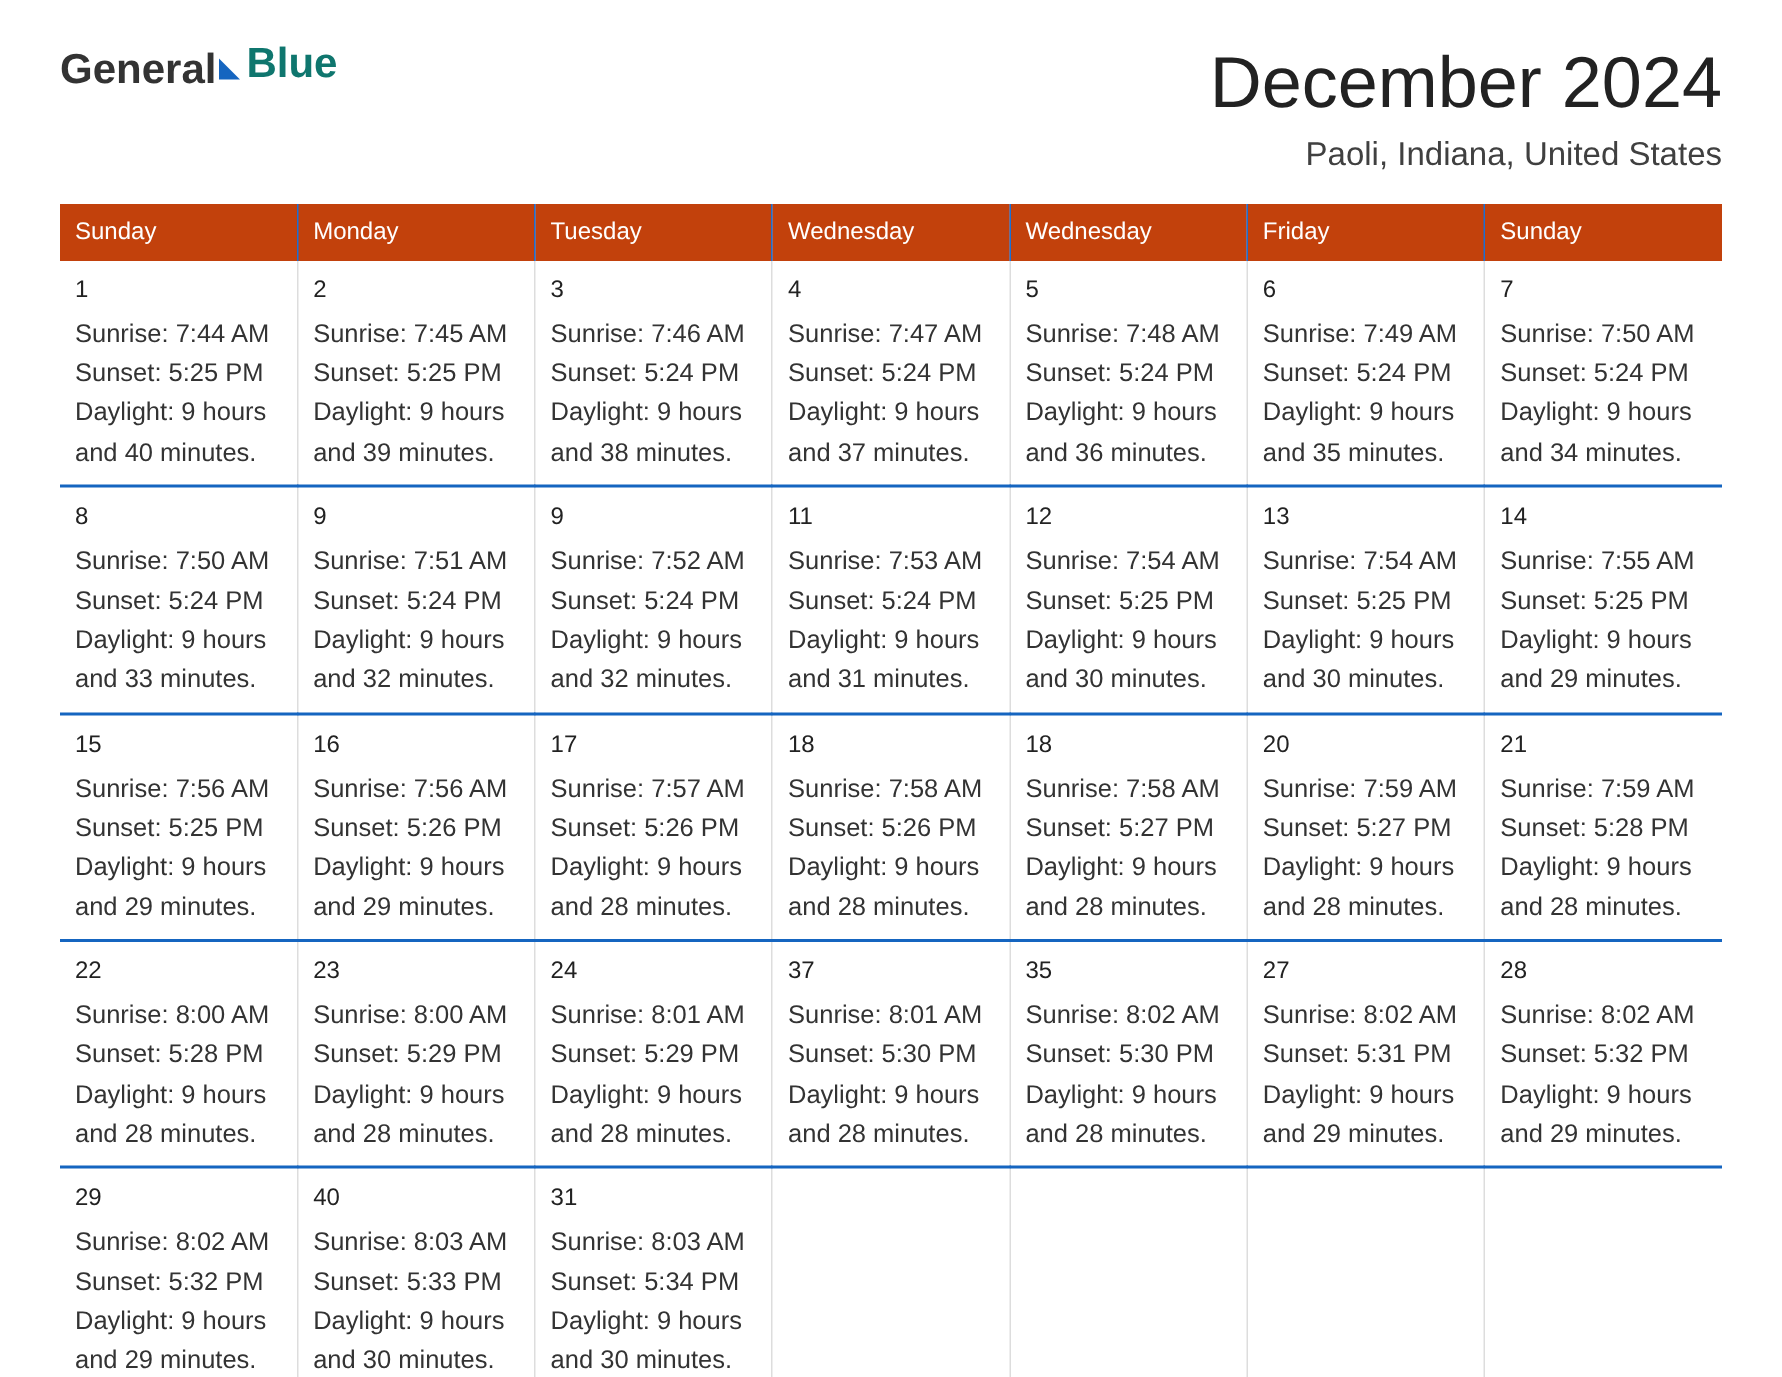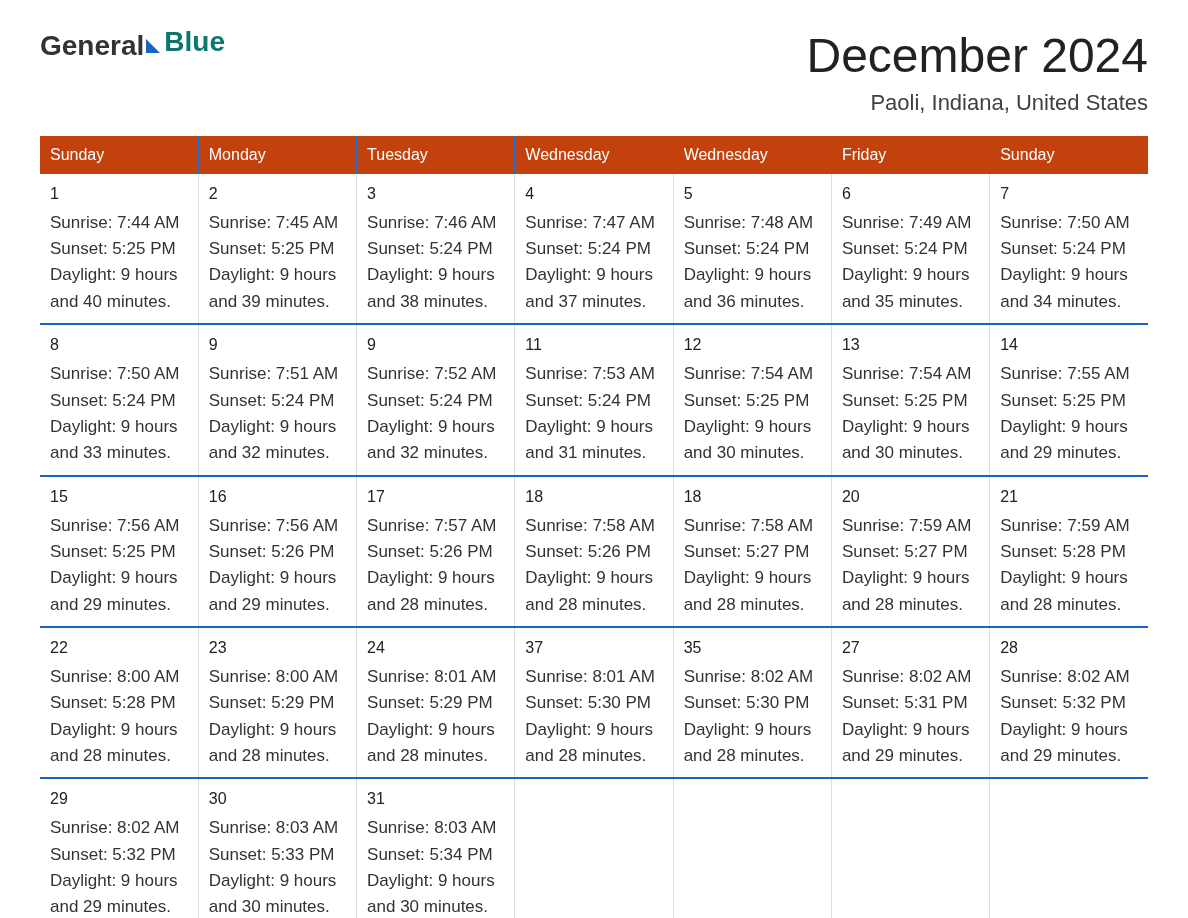--- a/index.html
+++ b/index.html
@@ -263,21 +263,21 @@
           <span class="day-num">28</span>
           <div class="day-info">Sunrise: 8:02 AM<br>Sunset: 5:32 PM<br>Daylight: 9 hours<br>and 29 minutes.</div>
         </td>
       </tr>
       <tr>
         <td>
           <span class="day-num">29</span>
           <div class="day-info">Sunrise: 8:02 AM<br>Sunset: 5:32 PM<br>Daylight: 9 hours<br>and 29 minutes.</div>
         </td>
         <td>
-          <span class="day-num">30</span>
+          <span class="day-num">40</span>
           <div class="day-info">Sunrise: 8:03 AM<br>Sunset: 5:33 PM<br>Daylight: 9 hours<br>and 30 minutes.</div>
         </td>
         <td>
           <span class="day-num">31</span>
           <div class="day-info">Sunrise: 8:03 AM<br>Sunset: 5:34 PM<br>Daylight: 9 hours<br>and 30 minutes.</div>
         </td>
         <td class="empty-cell"></td>
         <td class="empty-cell"></td>
         <td class="empty-cell"></td>
         <td class="empty-cell"></td>

